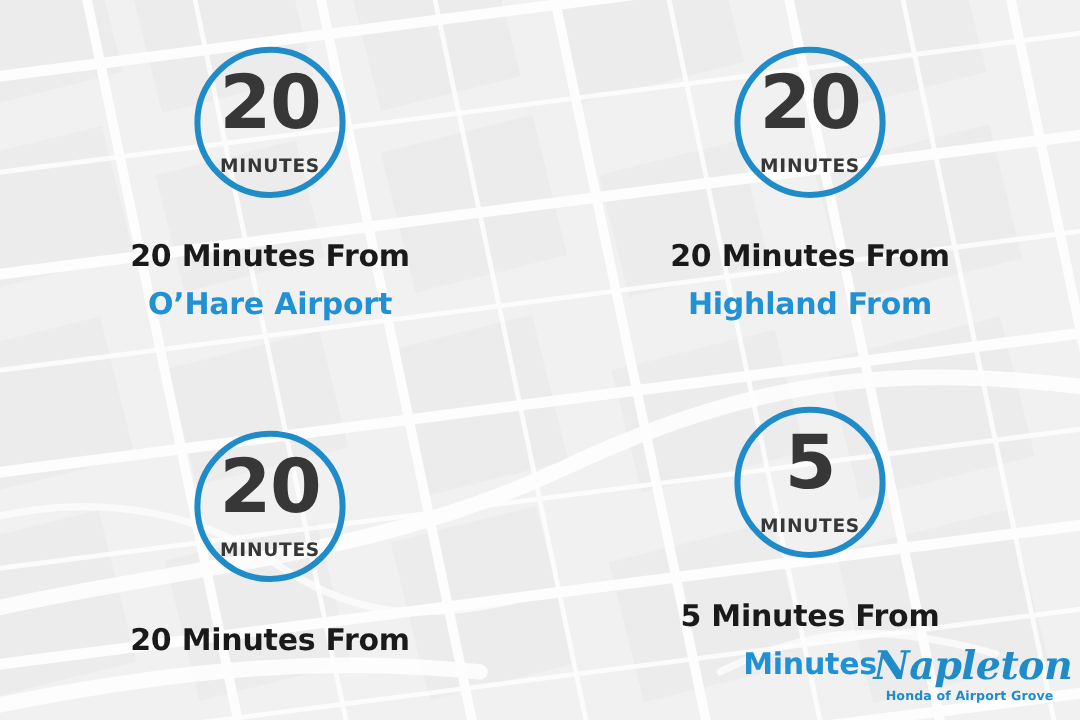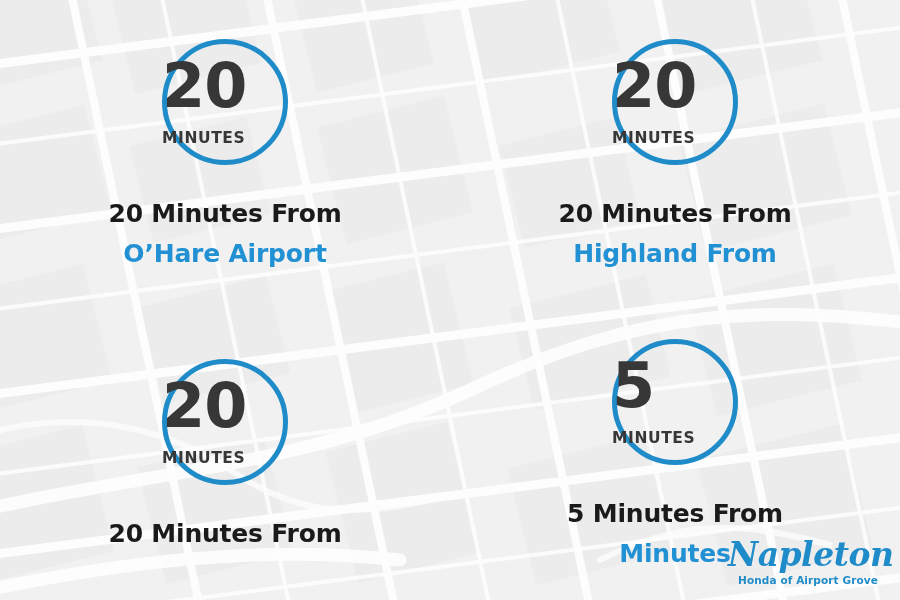--- a/index.html
+++ b/index.html
@@ -51,21 +51,21 @@
     box-sizing: border-box;
   }
 
   
   .badge {
     position: relative;
     width: 126px;
     height: 126px;
     display: flex;
     flex-direction: column;
-    align-items: flex-start;
+    align-items: center;
     justify-content: center;
     box-sizing: border-box;
   }
   .badge .ring {
     position: absolute;
     inset: 0;
     border-radius: 50%;
     border: 5px solid #1f8cc9;
     box-sizing: border-box;
   }

